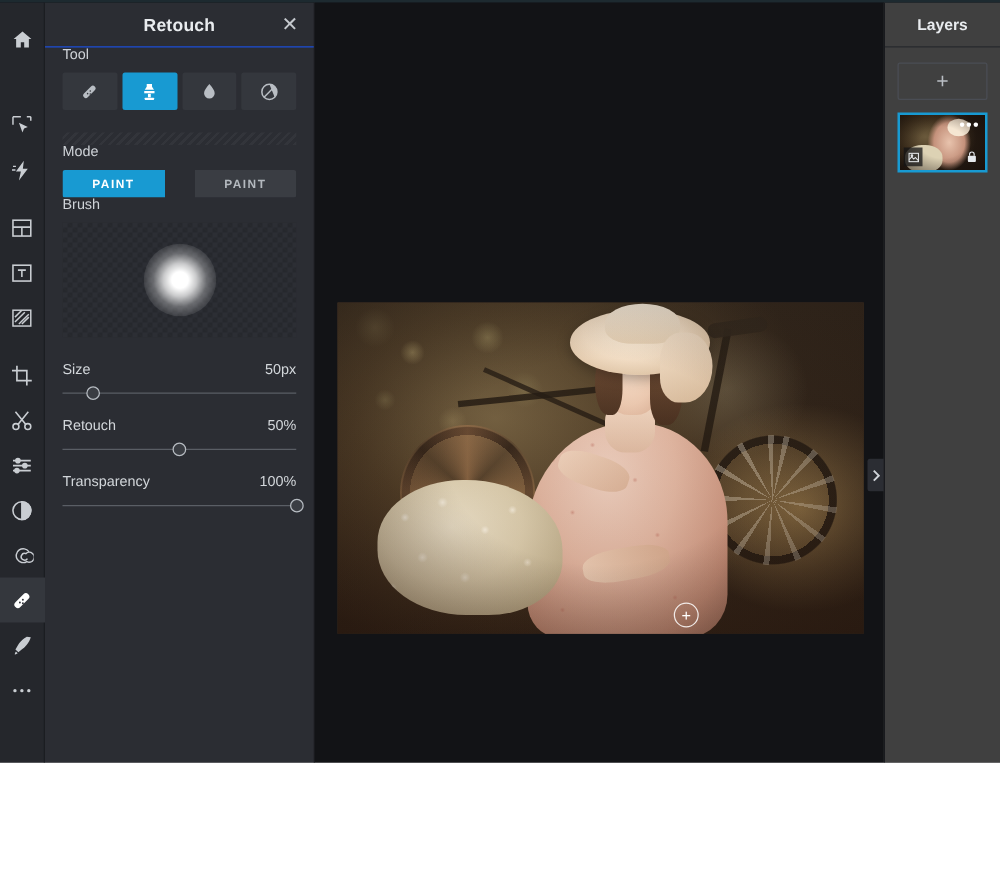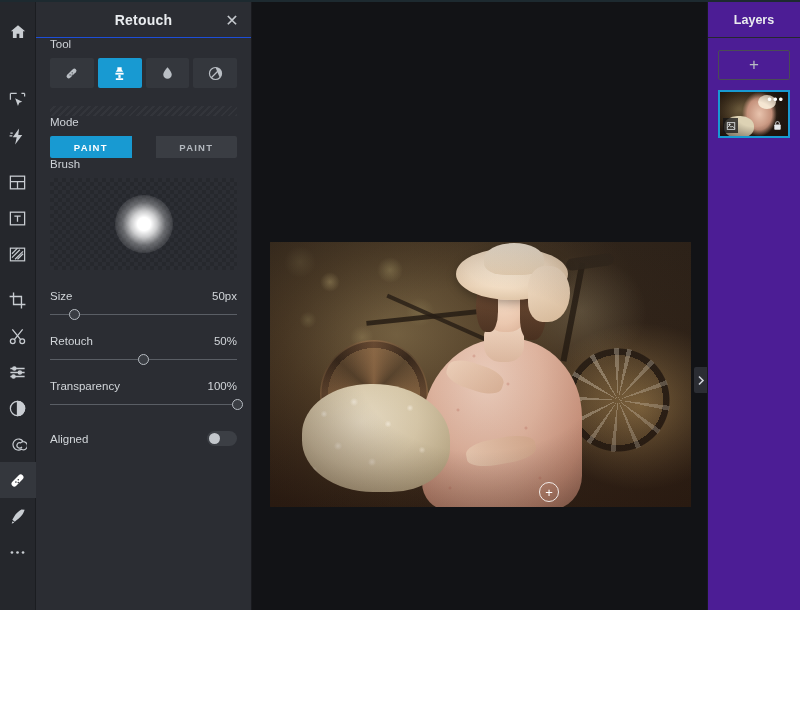--- a/index.html
+++ b/index.html
@@ -181,21 +181,21 @@
     background: #2b2d33;
     border-radius: 2px 0 0 2px;
     display: flex; align-items: center; justify-content: center;
     color: #cfd3d8; cursor: pointer;
   }
 
   
   #layers {
     position: absolute; left: 707px; top: 0;
     width: 93px; height: 610px;
-    background: #4c1d95;
+    background: #404040;
     border-left: 1px solid #191a1e;
   }
   #layers-head {
     height: 36px;
     display: flex; align-items: center; justify-content: center;
     border-bottom: 1px solid #26282d;
     font-size: 12.5px; font-weight: bold; color: #e9ecef;
   }
   #layer-add {
     margin: 12px auto 0;
@@ -421,26 +421,20 @@
       <div class="slider-block">
         <div class="slider-head">
           <span>Transparency</span>
           <span class="slider-val">100%</span>
         </div>
         <div class="slider-track">
           <div class="slider-knob" style="left:100%"></div>
         </div>
       </div>
 
-      <div class="switch-row">
-        <span class="switch-label">Aligned</span>
-        <div class="switch">
-          <div class="switch-knob"></div>
-        </div>
-      </div>
 
     </div>
   </div>
 
   <div id="canvas-area">
 
     <div id="photo">
 
       <div class="ph-layer" style="background:
         radial-gradient(ellipse 60% 70% at 30% 35%, #6b5a3c 0%, #473722 45%, #241a12 100%),

